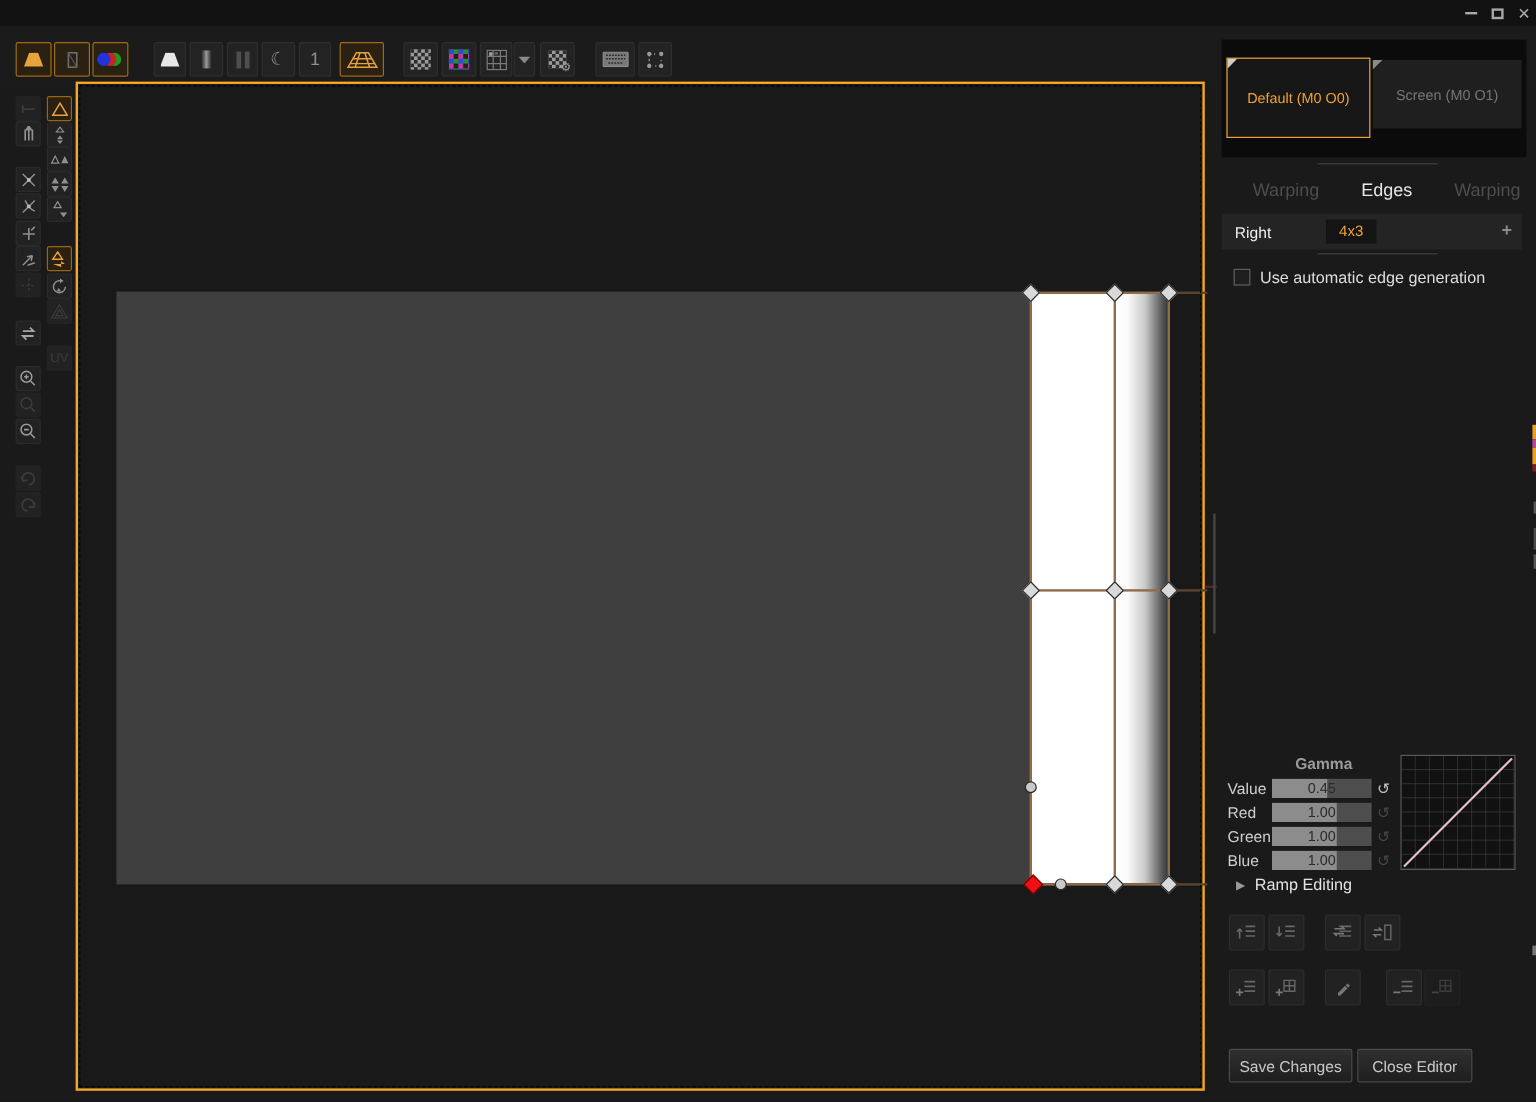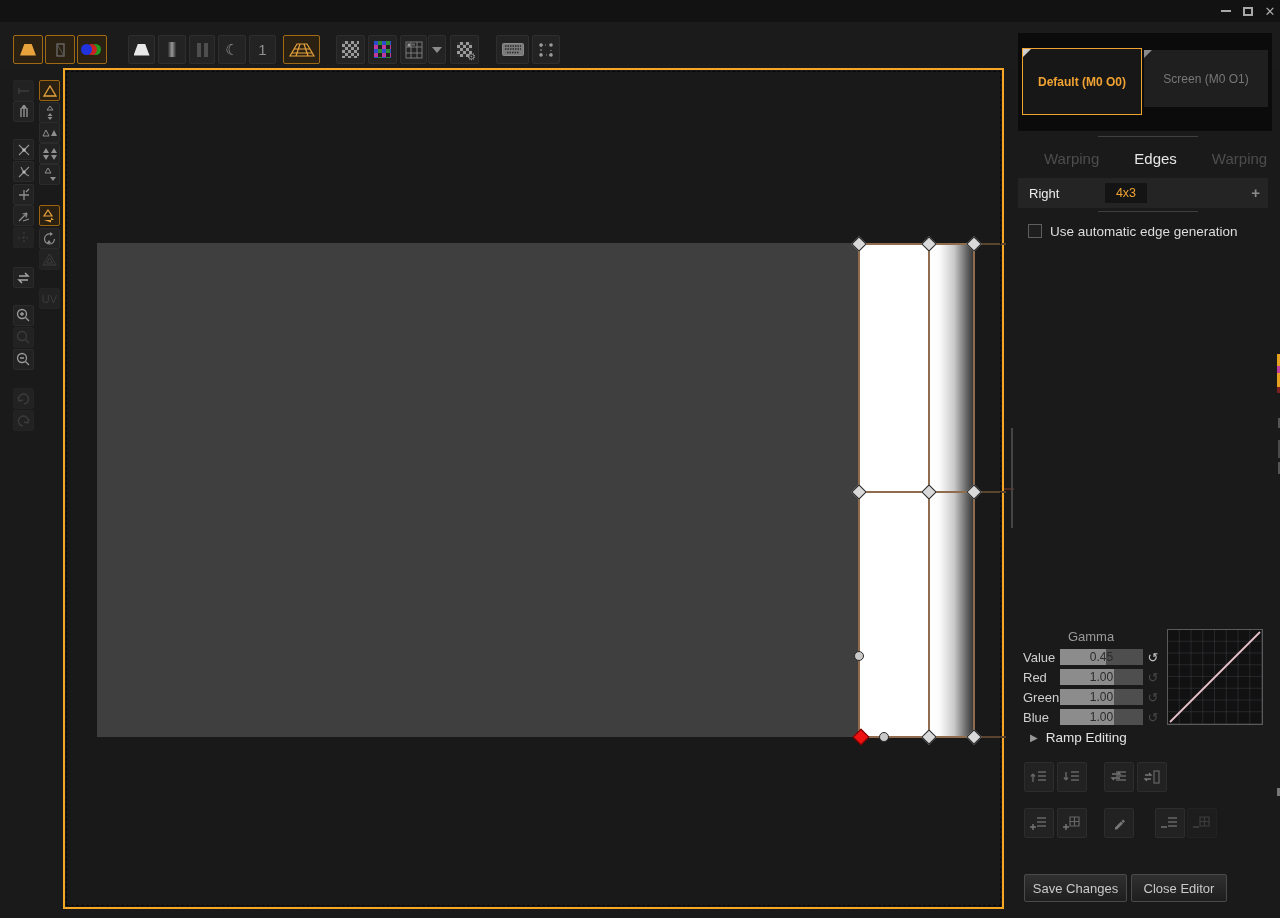--- a/index.html
+++ b/index.html
@@ -53,39 +53,39 @@
   .cp.red { width:12px; height:12px; background:#ee1111; border-color:#6d0000; }
   .handle { position:absolute; width:10px; height:10px; border-radius:50%;
             background:#c9c9c9; border:1px solid #2a2a2a; transform:translate(-50%,-50%); }
 
   
   .tabbox { position:absolute; left:1018px; top:33px; width:254px; height:98px; background:#0b0b0b; }
   .otab { position:absolute; display:flex; align-items:center; justify-content:center; font-size:12px; }
   .otab .fold { position:absolute; left:0; top:0; width:0; height:0;
                 border-top:8px solid #cfcfcf; border-right:8px solid transparent; }
   .otab.sel { left:4px; top:15px; width:120px; height:67px; background:#171717;
-              border:1px solid #f0a232; color:#f0a232;font-weight:bold; }
+              border:1px solid #f0a232; color:#f0a232; }
   .otab.unsel { left:126px; top:17px; width:124px; height:57px; background:#1f1f1f; color:#777; }
   .sep { position:absolute; height:1px; background:#3f3f3f; }
   .mode-tabs { position:absolute; left:1025px; top:150px; display:flex; gap:16px; font-size:15px; }
   .mode-tab { color:#4d4d4d;margin-left:19px; }
   .mode-tab.active { color:#e6e6e6; }
   .edge-row { position:absolute; left:1018px; top:178px; width:250px; height:30px; background:#242424;
               display:flex; align-items:center; }
   .edge-label { margin-left:11px; font-size:13px; color:#eee; }
   .edge-val { position:absolute; left:87px; top:5px; width:42px; height:20px; background:#141414;
               color:#f0a232; font-size:12.5px; display:flex; align-items:center; justify-content:center; }
   .plus-btn { position:absolute; right:8px; top:6px; color:#8a8a8a; font-size:15px; font-weight:bold; }
   .chk { position:absolute; left:1028px; top:224px; width:14px; height:14px; background:#1e1e1e;
          border:1px solid #5e5e5e; }
   .chk-label { position:absolute; left:1050px; top:224px; font-size:13.5px; color:#dedede; }
 
   
-  .gamma-title { position:absolute; left:1055px; top:629px; width:72px; text-align:center;
-                 font-size:13px; color:#9a9a9a; }
+  .gamma-title { position:absolute; left:1055px; top:629px; width:72px; text-align:right;
+                 font-size:13px; color:#9a9a9a;font-weight:bold; }
   .g-row-label { position:absolute; left:1023px; font-size:13px; color:#cfcfcf; }
   .g-input { position:absolute; left:1060px; width:83px; height:16px; background:#4e4e4e; overflow:hidden; }
   .g-fill { position:absolute; left:0; top:0; bottom:0; background:#8c8c8c; }
   .g-val { position:absolute; inset:0; display:flex; align-items:center; justify-content:center;
            font-size:12px; color:#2b2b2b; }
   .g-reset { position:absolute; left:1146px; width:14px; font-size:13px; color:#474747; text-align:center; }
   .g-reset.on { color:#c2c2c2; }
   .curve { position:absolute; left:1167px; top:629px; width:96px; height:96px;
            border:1px solid #5a5a5a; background:#111; }
   .ramp-head { position:absolute; left:1030px; top:730px; display:flex; align-items:center; gap:8px; }

